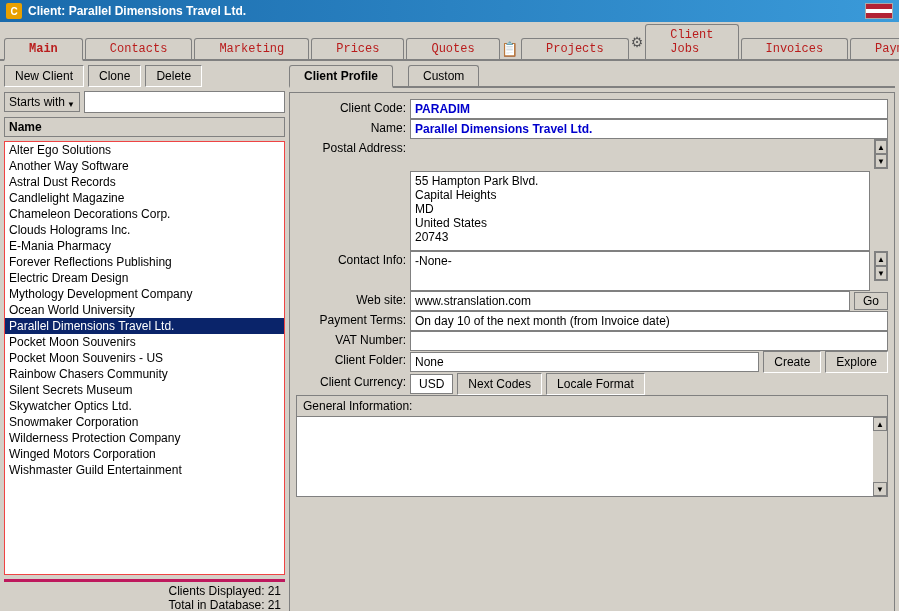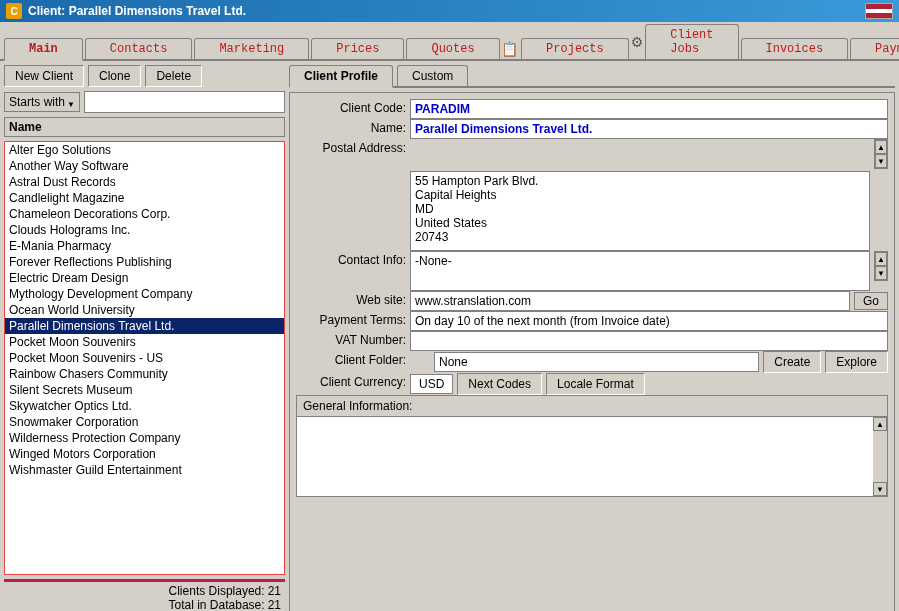--- a/index.html
+++ b/index.html
@@ -146,21 +146,21 @@
     #right-panel {
       flex: 1;
       display: flex;
       flex-direction: column;
       gap: 4px;
     }
 
     
     #subtabs {
       display: flex;
-      gap: 4px;
+      gap: 15px;
       align-items: flex-end;
       border-bottom: 2px solid #808080;
     }
     .sub-tab {
       background: #d4d0c8;
       border: 1px solid #808080;
       border-bottom: none;
       padding: 3px 14px;
       cursor: pointer;
       border-radius: 3px 3px 0 0;
@@ -276,21 +276,20 @@
       align-items: center;
       gap: 4px;
       flex: 1;
     }
     .folder-value {
       flex: 1;
       background: white;
       border: 1px solid #808080;
       padding: 2px 4px;
       min-height: 20px;
-      margin-left: 24px;
     }
 
     
     .vat-input {
       flex: 1;
       background: white;
       border: 1px solid #808080;
       padding: 2px 4px;
       min-height: 20px;
     }

